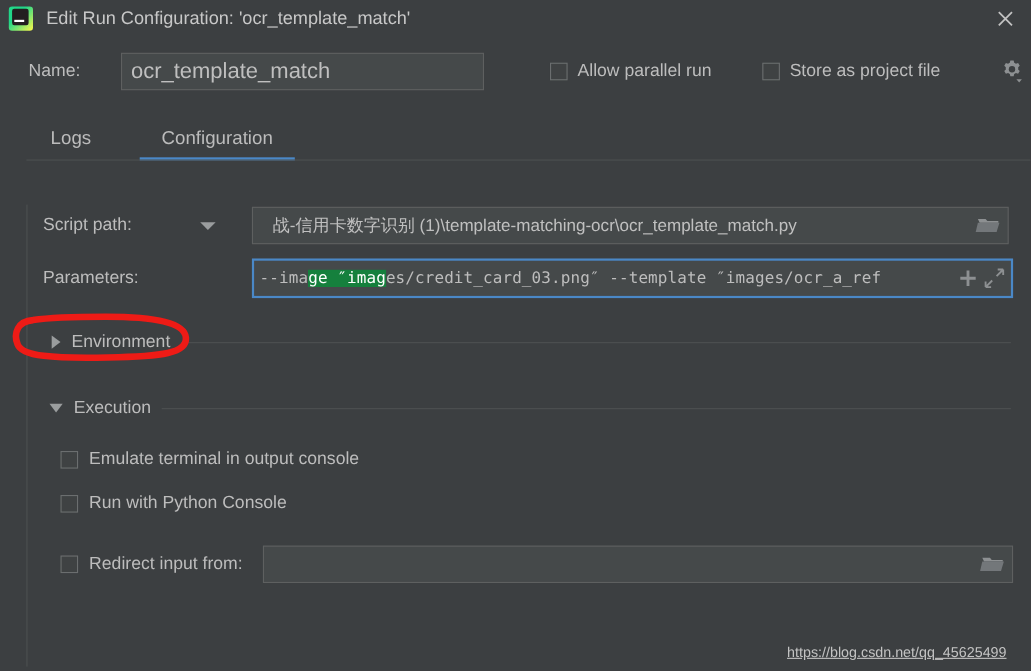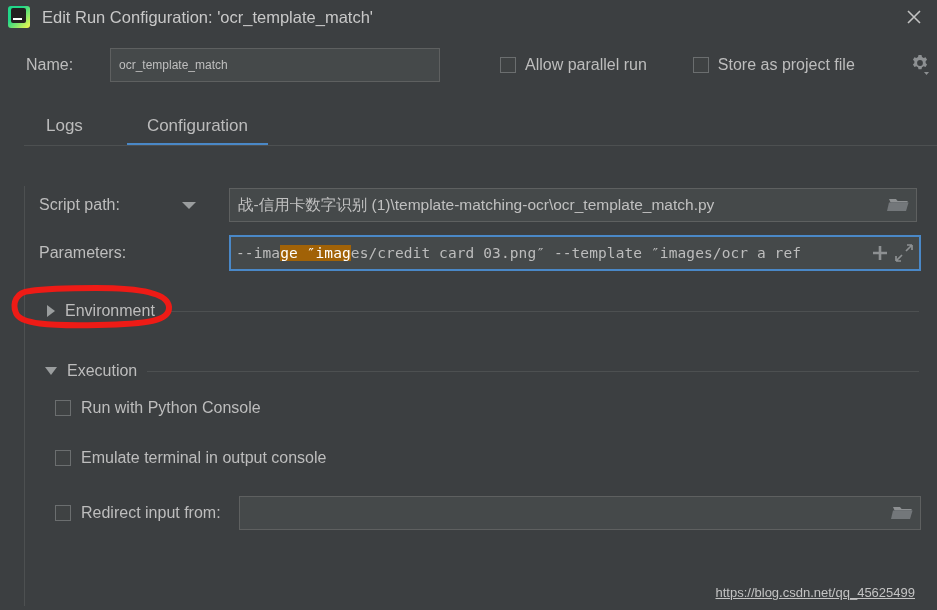--- a/index.html
+++ b/index.html
@@ -83,21 +83,21 @@
     font-size: 16px;
     color: #bdbdbd;
     width: 84px;
   }
   .name-input {
     width: 330px;
     height: 34px;
     background: #45494a;
     border: 1px solid #5e6060;
     color: #bfbfbf;
-    font-size: 12px;
+    font-size: 20px;
     font-family: "Liberation Sans", sans-serif;
     padding: 0 8px;
     outline: none;
   }
   .cb-row {
     display: flex;
     align-items: center;
     margin-left: 60px;
     gap: 46px;
   }
@@ -191,21 +191,21 @@
     margin-left: 4px;
   }
 
   .path-input {
     flex: 1;
     height: 34px;
     background: #45494a;
     border: 1px solid #5e6060;
     display: flex;
     align-items: center;
-    padding: 0 4px 0 8px;
+    padding: 0 4px 0 18px;
     margin-right: 20px;
     overflow: hidden;
   }
   .path-text {
     flex: 1;
     font-size: 15.5px;
     color: #c0c0c0;
     white-space: nowrap;
     overflow: hidden;
     font-family: "Liberation Sans", sans-serif;
@@ -227,21 +227,21 @@
   .param-text {
     flex: 1;
     font-size: 14.5px;
     color: #bdbdbd;
     white-space: nowrap;
     overflow: hidden;
     font-family: "DejaVu Sans Mono", monospace;
     letter-spacing: 0.1px;
   }
   .param-text .sel {
-    background: #a16207;
+    background: #15803d;
     color: #ffffff;
   }
   .plus-icon, .expand-icon {
     flex: 0 0 auto;
     width: 24px; height: 24px;
     cursor: pointer;
   }
 
   
   .section-row {
@@ -421,28 +421,28 @@
     <div class="section-title">Environment</div>
     <div class="section-line"></div>
   </div>
 
   <div class="section-row" style="margin-top:26px;">
     <div class="tri-down"></div>
     <div class="section-title">Execution</div>
     <div class="section-line"></div>
   </div>
 
+  <div class="exec-cb-row" style="margin-top:10px;">
+    <div class="cbox"></div>
+    <span class="cb-label">Emulate terminal in output console</span>
+  </div>
+
   <div class="exec-cb-row">
     <div class="cbox"></div>
     <span class="cb-label">Run with Python Console</span>
-  </div>
-
-  <div class="exec-cb-row" style="margin-top:10px;">
-    <div class="cbox"></div>
-    <span class="cb-label">Emulate terminal in output console</span>
   </div>
 
   <div class="redirect-row" style="margin-top:14px;text-align:right;">
     <div class="cbox"></div>
     <span class="redirect-label">Redirect input from:</span>
     <div class="redirect-input">
       <div class="path-text"></div>
       <svg class="folder-icon" viewBox="0 0 26 22">
         <path d="M3,5 h7 l1.6,2 h10 v1.5 h-17 z" fill="#8d9092"></path>
         <path d="M3,8.5 h19.6 l-2.6,8.5 h-19 z" fill="#73777a"></path>

